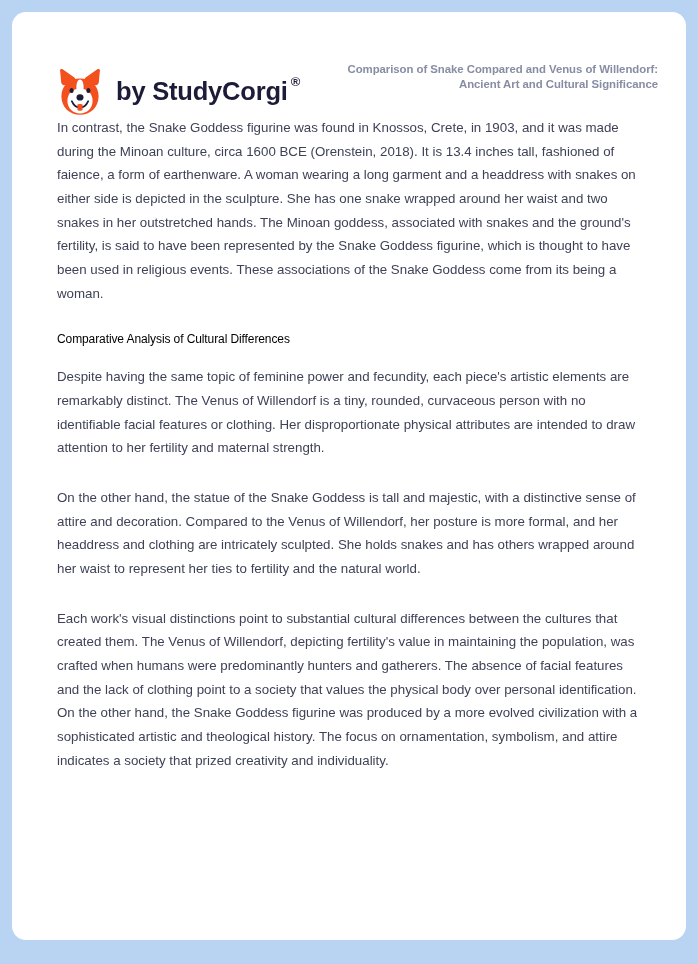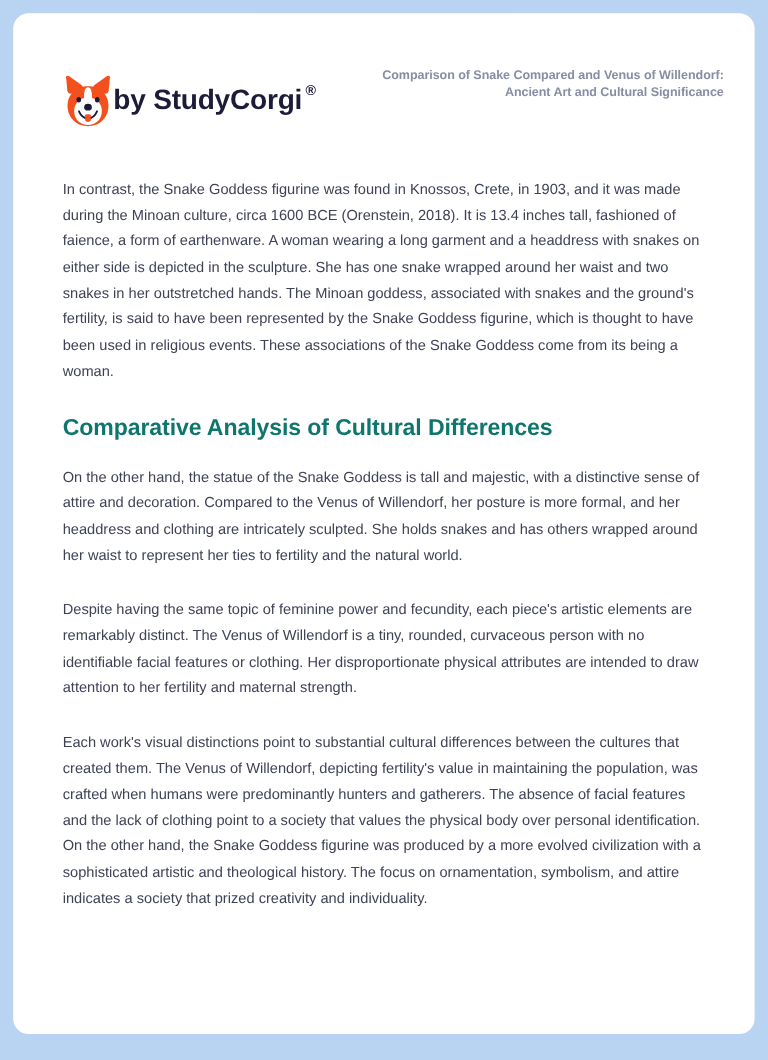--- a/index.html
+++ b/index.html
@@ -31,21 +31,21 @@
     display: flex;
     align-items: flex-start;
     justify-content: space-between;
     padding: 48px 28px 0 45px;
     box-sizing: border-box;
   }
 
   .brand {
     display: flex;
     align-items: center;
-    gap: 0;
+    gap: 13px;
     padding-top: 8px;
     flex: 0 0 auto;
   }
 
   .brand-logo {
     width: 46px;
     height: 48px;
     display: block;
     flex: 0 0 auto;
   }
@@ -91,36 +91,35 @@
     font-size: 11px;
     font-weight: normal;
     line-height: 1.35;
     margin: 6px 0 0 0;
     word-break: break-word;
   }
 
   
   .doc-body {
     padding: 0 45px 0 45px;
-    margin-top: 44px;
     box-sizing: border-box;
   }
 
   .doc-paragraph {
     color: #3f4257;
     font-size: 13.3px;
     line-height: 1.78;
     margin: 0 0 26px 0;
     text-align: left;
   }
 
   .doc-heading {
-    color: #0f766e;
-    font-size: 21px;
-    font-weight: bold;
+    color: #000000;
+    font-size: 12px;
+    font-weight: normal;
     line-height: 1.35;
     margin: 10px 0 18px 0;
     letter-spacing: -0.1px;
   }
 
   .doc-paragraph:last-child {
     margin-bottom: 0;
   }
 </style>
 </head>
@@ -162,18 +161,18 @@
 
     <div class="header-meta">
       <div class="doc-title">Comparison of Snake Compared and Venus of Willendorf: Ancient Art and Cultural Significance</div>
     </div>
 
   </div>
 
   <div class="doc-body">
     <p class="doc-paragraph">In contrast, the Snake Goddess figurine was found in Knossos, Crete, in 1903, and it was made during the Minoan culture, circa 1600 BCE (Orenstein, 2018). It is 13.4 inches tall, fashioned of faience, a form of earthenware. A woman wearing a long garment and a headdress with snakes on either side is depicted in the sculpture. She has one snake wrapped around her waist and two snakes in her outstretched hands. The Minoan goddess, associated with snakes and the ground's fertility, is said to have been represented by the Snake Goddess figurine, which is thought to have been used in religious events. These associations of the Snake Goddess come from its being a woman.</p>
     <h2 class="doc-heading">Comparative Analysis of Cultural Differences</h2>
+    <p class="doc-paragraph">Despite having the same topic of feminine power and fecundity, each piece's artistic elements are remarkably distinct. The Venus of Willendorf is a tiny, rounded, curvaceous person with no identifiable facial features or clothing. Her disproportionate physical attributes are intended to draw attention to her fertility and maternal strength.</p>
     <p class="doc-paragraph">On the other hand, the statue of the Snake Goddess is tall and majestic, with a distinctive sense of attire and decoration. Compared to the Venus of Willendorf, her posture is more formal, and her headdress and clothing are intricately sculpted. She holds snakes and has others wrapped around her waist to represent her ties to fertility and the natural world.</p>
-    <p class="doc-paragraph">Despite having the same topic of feminine power and fecundity, each piece's artistic elements are remarkably distinct. The Venus of Willendorf is a tiny, rounded, curvaceous person with no identifiable facial features or clothing. Her disproportionate physical attributes are intended to draw attention to her fertility and maternal strength.</p>
     <p class="doc-paragraph">Each work's visual distinctions point to substantial cultural differences between the cultures that created them. The Venus of Willendorf, depicting fertility's value in maintaining the population, was crafted when humans were predominantly hunters and gatherers. The absence of facial features and the lack of clothing point to a society that values the physical body over personal identification. On the other hand, the Snake Goddess figurine was produced by a more evolved civilization with a sophisticated artistic and theological history. The focus on ornamentation, symbolism, and attire indicates a society that prized creativity and individuality.</p>
   </div>
 
 </div>
 
 </body></html>

